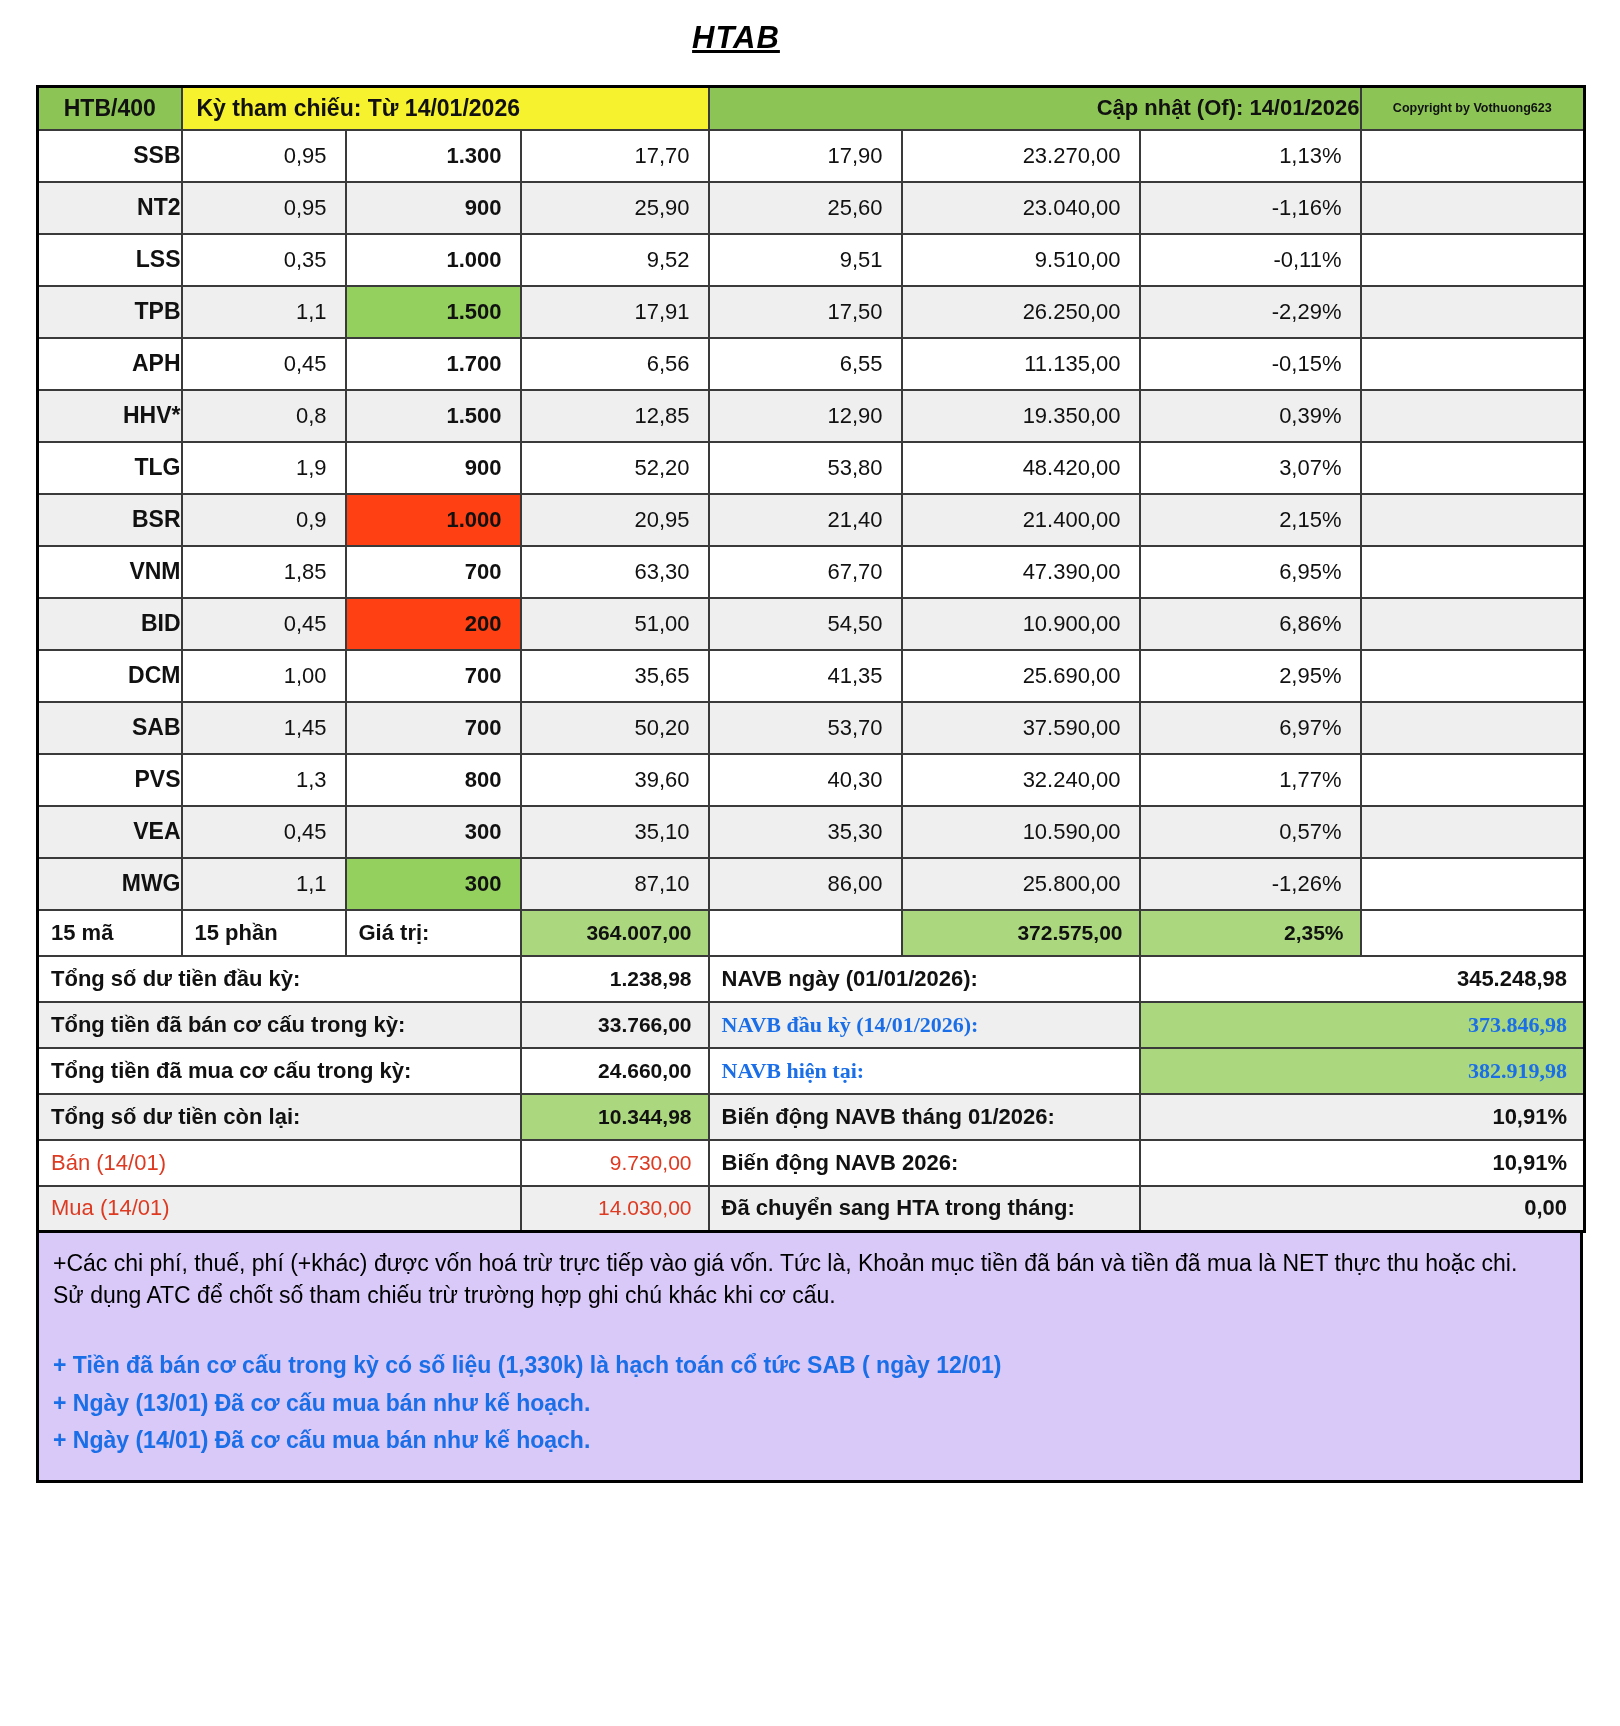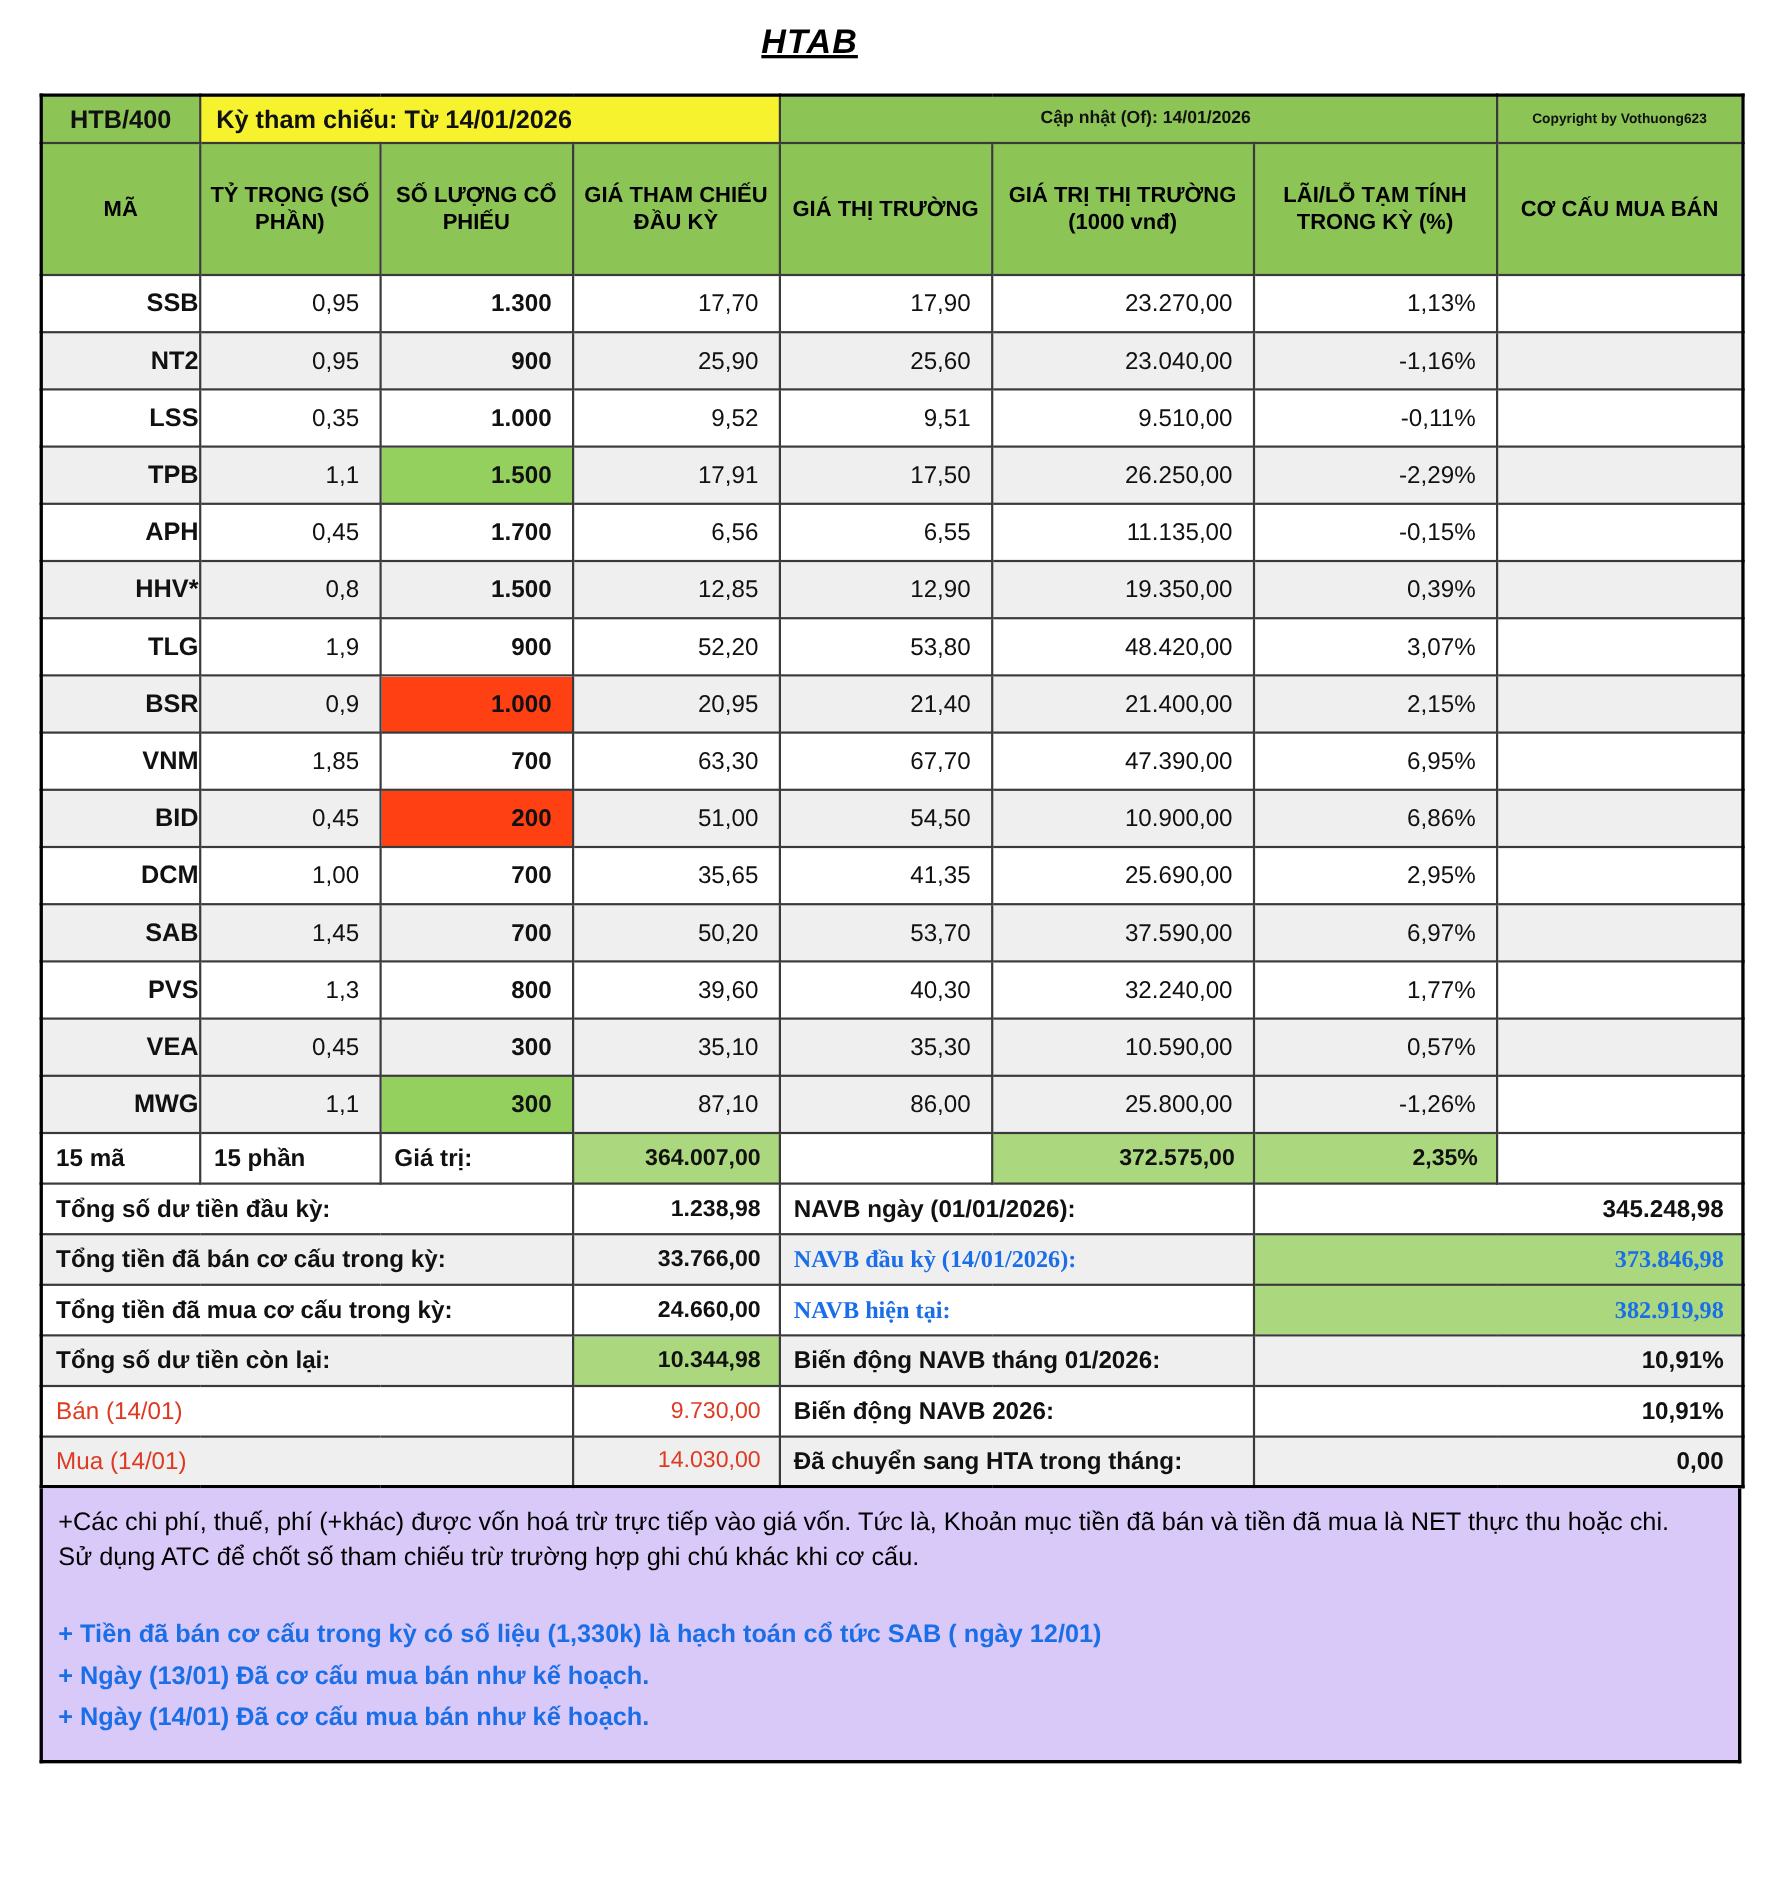--- a/index.html
+++ b/index.html
@@ -31,21 +31,21 @@
   td,th{border:2px solid var(--grid);overflow:hidden;vertical-align:middle;}
   tr.hdr1{height:43px;}
   tr.hdr2{height:120px;}
   tr.data{height:52px;}
   tr.totals{height:46px;}
   tr.sumr{height:46px;}
   .green{background:var(--header-green);}
   .yellowc{background:var(--yellow);}
   .code-cell{font-size:23px;font-weight:700;text-align:center;}
   .ref-cell{font-size:23px;font-weight:700;text-align:left;padding-left:14px;}
-  .upd-cell{font-size:16px;font-weight:700;text-align:center;padding-left:14px;}
+  .upd-cell{font-size:22px;font-weight:700;text-align:right;padding-left:14px;}
   .copy-cell{font-size:12.5px;font-weight:600;text-align:center;padding:0 6px;}
   th.colh{font-size:20px;font-weight:700;text-align:center;line-height:1.2;padding:4px 8px;color:#000;}
   td.ticker{font-size:23px;font-weight:700;text-align:right;padding-left:14px;background:#fff;}
   td.num{font-size:22px;text-align:right;padding-right:18px;background:#fff;}
   td.qty{font-weight:700;}
   td.blank{background:#fff;}
   tr.shade td{background:var(--stripe-gray);}
   td.bg-green{background:var(--cell-green) !important;}
   td.bg-red{background:var(--red-cell) !important;}
   td.bg-lg{background:var(--light-green) !important;}
@@ -83,30 +83,20 @@
         <col style="width:221px">
         <col style="width:224px">
     </colgroup>
     <tbody>
       <tr class="hdr1">
         <td class="green code-cell">HTB/400</td>
         <td class="yellowc ref-cell" colspan="3">Kỳ tham chiếu:  Từ 14/01/2026</td>
         <td class="green upd-cell" colspan="3">Cập nhật (Of): 14/01/2026</td>
         <td class="green copy-cell">Copyright by Vothuong623</td>
       </tr>
-      <tr class="hdr2">
-        <th class="green colh">MÃ</th>
-        <th class="green colh">TỶ TRỌNG (SỐ PHẦN)</th>
-        <th class="green colh">SỐ LƯỢNG CỔ PHIẾU</th>
-        <th class="green colh">GIÁ THAM CHIẾU ĐẦU KỲ</th>
-        <th class="green colh">GIÁ THỊ TRƯỜNG</th>
-        <th class="green colh">GIÁ TRỊ THỊ TRƯỜNG (1000 vnđ)</th>
-        <th class="green colh">LÃI/LỖ TẠM TÍNH TRONG KỲ (%)</th>
-        <th class="green colh">CƠ CẤU MUA BÁN</th>
-      </tr>
       </tbody>
       <tbody>
         <tr class="data">
     <td class="ticker">SSB</td>
     <td class="num">0,95</td>
     <td class="num qty">1.300</td>
     <td class="num">17,70</td>
     <td class="num">17,90</td>
     <td class="num">23.270,00</td>
     <td class="num">1,13%</td>

